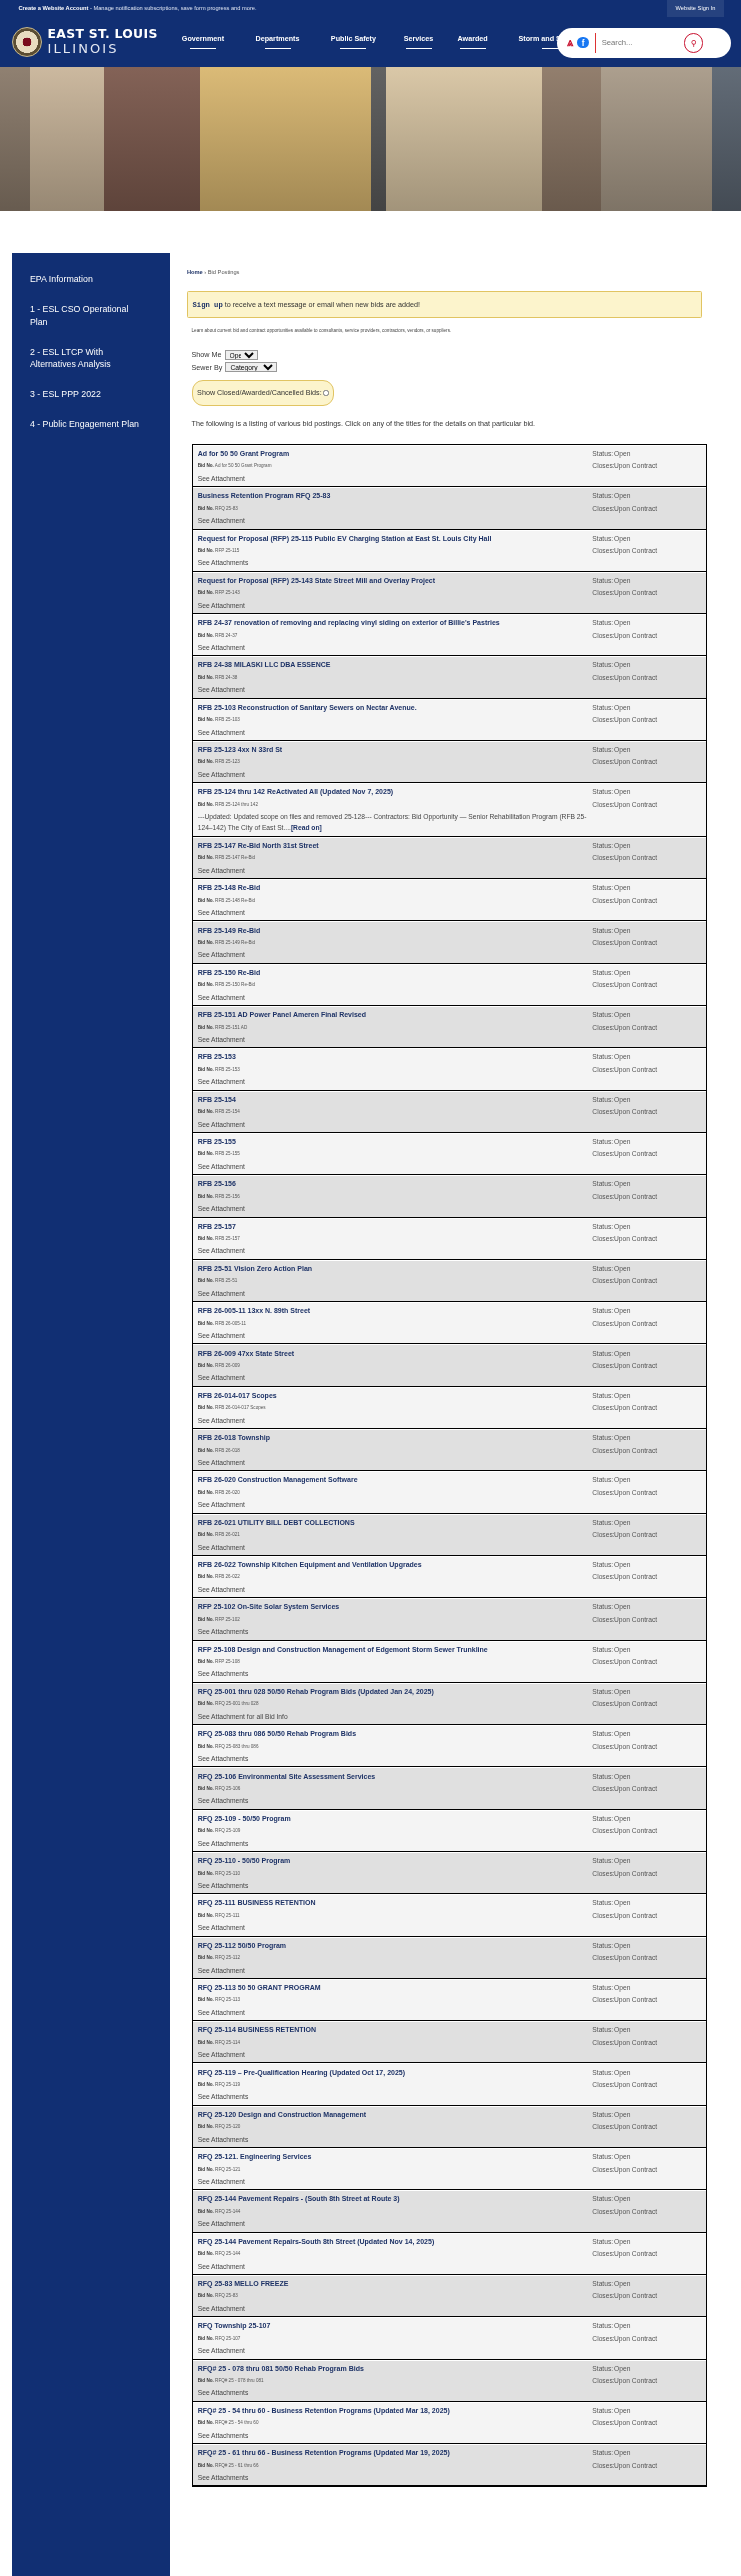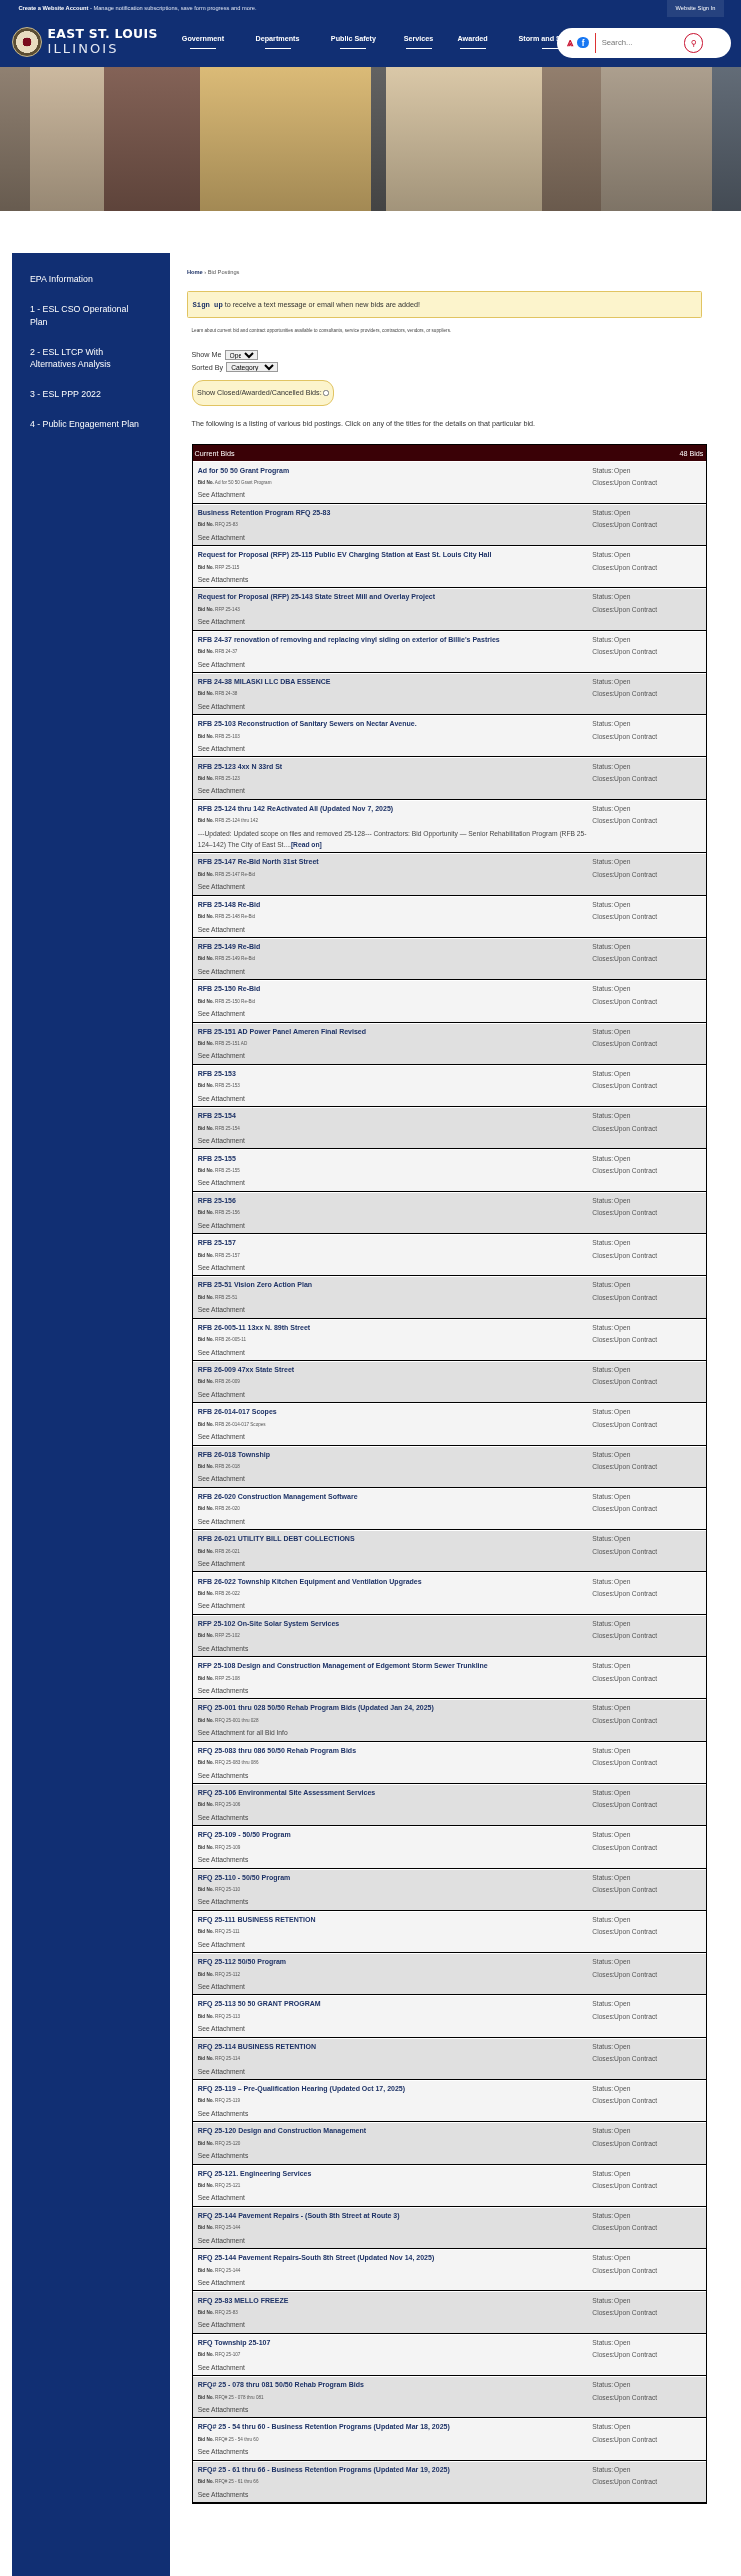--- a/index.html
+++ b/index.html
@@ -115,37 +115,33 @@
     </div>
 
     <p class="intro-small">Learn about current bid and contract opportunities available to consultants, service providers, contractors, vendors, or suppliers.</p>
 
     <div class="filters">
       <div>
         <span>Show Me</span>
         <select style="width:33px"><option>Open Bids</option></select>
       </div>
       <div>
-        <span>Sorted By</span>
+        <span>Sewer By</span>
         <select style="width:52px"><option>Category</option></select>
       </div>
     </div>
 
     <div class="closed-box">
       <span>Show Closed/Awarded/Cancelled Bids:</span>
       <input type="checkbox" style="">
     </div>
 
     <p class="listing-intro">The following is a listing of various bid postings. Click on any of the titles for the details on that particular bid.</p>
 
     <section class="bids">
-      <div class="bids-head">
-        <span>Current Bids</span>
-        <span>48 Bids</span>
-      </div>
       <div id="bid-list">
           <div class="bid">
             <div class="bid-left">
               <a class="bid-title">Ad for 50 50 Grant Program</a>
               <div class="bid-no"><b>Bid No.</b> <span>Ad for 50 50 Grant Program</span></div>
               <div class="bid-desc"><span>See Attachment</span></div>
             </div>
             <div class="bid-right">
               <div><span class="lbl">Status:</span><span>Open</span></div>
               <div><span class="lbl">Closes:</span><span>Upon Contract</span></div>

